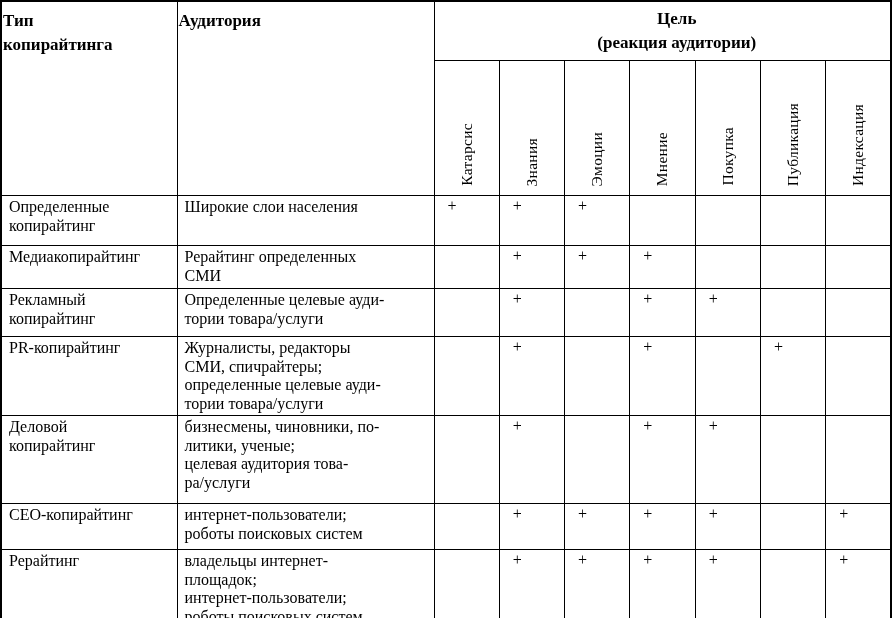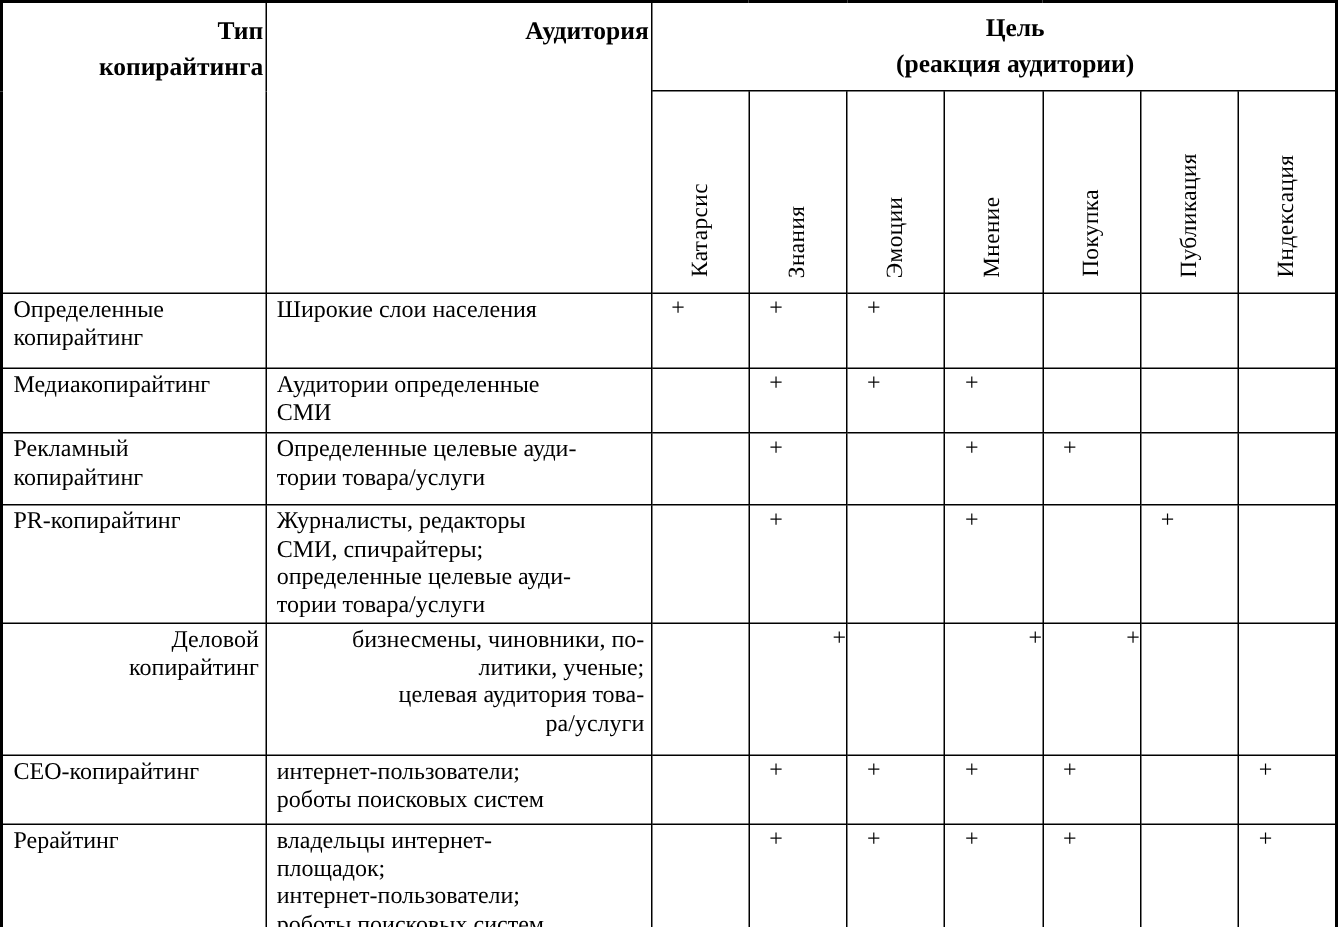--- a/index.html
+++ b/index.html
@@ -20,21 +20,21 @@
     border: 2px solid #000000;
   }
   .copy-table th, .copy-table td {
     border: 1px solid #000000;
     margin: 0;
     overflow: hidden;
   }
   
   th.th-top {
     vertical-align: top;
-    text-align: right;
+    text-align: left;
     font-weight: bold;
     font-size: 17px;
     line-height: 24px;
     padding-top: 7px;
     white-space: pre-line;
   }
   
   th.th-goal {
     height: 52px;
     vertical-align: top;
@@ -75,21 +75,21 @@
     padding: 1px 0 0 13px;
     font-size: 16px;
     line-height: 18px;
     white-space: normal;
   }
   
   tbody tr:nth-child(1) { height: 50px; }
   tbody tr:nth-child(2) { height: 43px; }
   tbody tr:nth-child(3) { height: 48px; }
   tbody tr:nth-child(4) { height: 75px; }
-  tbody tr:nth-child(5) { height: 88px; text-align: right; }
+  tbody tr:nth-child(5) { height: 88px; }
   tbody tr:nth-child(6) { height: 46px; margin-top: 19px; }
   tbody tr:nth-child(7) { height: 88px; }
 </style>
 </head>
 <body>
 
 <table class="copy-table">
   <colgroup>
     <col style="width:176px">
     <col style="width:257px">
@@ -127,21 +127,21 @@
         <td class="mark-cell">+</td>
         <td class="mark-cell">+</td>
         <td class="mark-cell">+</td>
         <td class="mark-cell"></td>
         <td class="mark-cell"></td>
         <td class="mark-cell"></td>
         <td class="mark-cell"></td>
       </tr>
       <tr>
         <td>Медиакопирайтинг</td>
-        <td>Аудитории определенные
+        <td>Рерайтинг определенных
 СМИ</td>
         <td class="mark-cell"></td>
         <td class="mark-cell">+</td>
         <td class="mark-cell">+</td>
         <td class="mark-cell">+</td>
         <td class="mark-cell"></td>
         <td class="mark-cell"></td>
         <td class="mark-cell"></td>
       </tr>
       <tr>

